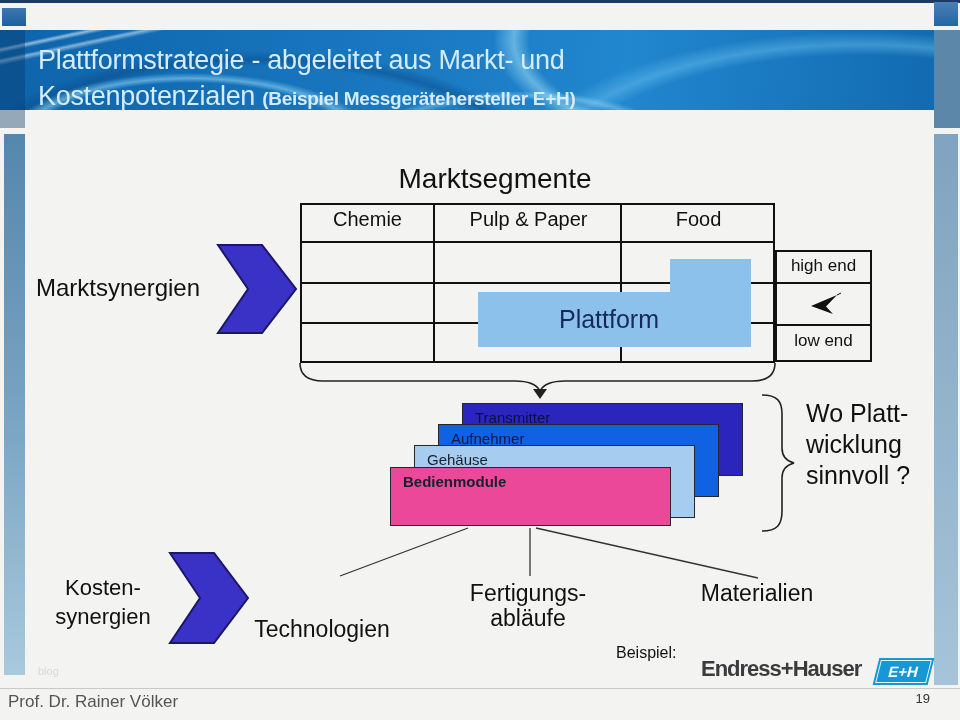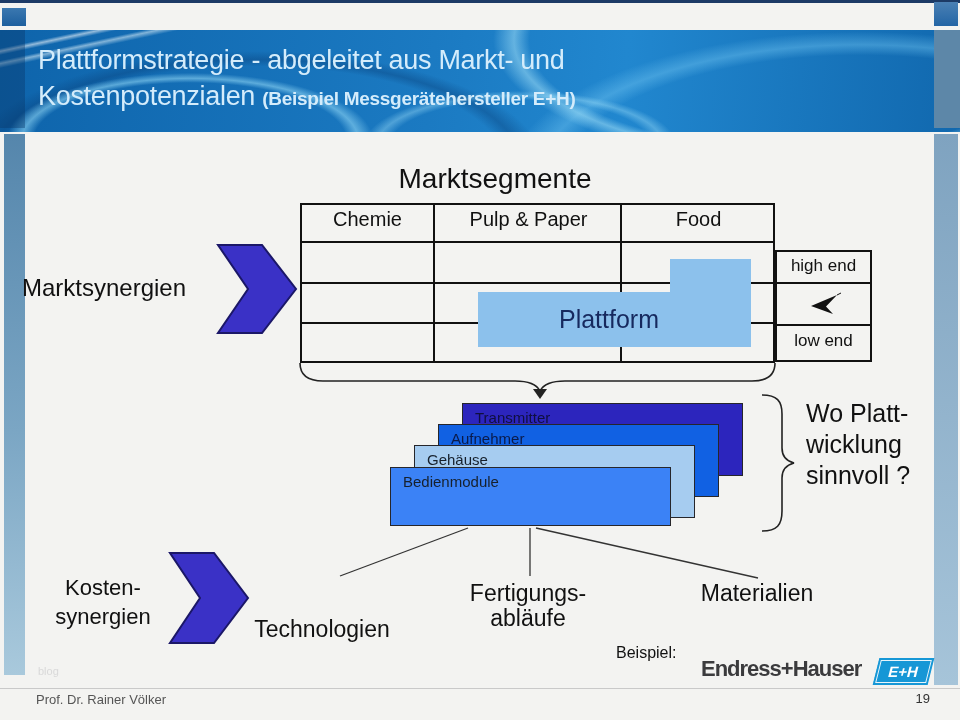--- a/index.html
+++ b/index.html
@@ -17,21 +17,21 @@
   .sq-right{left:934px;top:2px;width:24px;height:24px;background:linear-gradient(180deg,#4a80b4,#2365a5);}
   .left-strip{left:4px;top:134px;width:21px;height:541px;
     background:linear-gradient(180deg,#54etc 0) ;
     background:linear-gradient(180deg,#5586ac,#7ba6c4 55%,#a9c9dc);}
   .right-strip{left:934px;top:134px;width:24px;height:551px;
     background:linear-gradient(180deg,#7fa3c0,#a6c4d9);}
   .footer-line{left:0;top:688px;width:960px;height:1px;background:#c9c9c9;}
 
   
   .header{
-    left:0;top:30px;width:960px;height:102px;
+    left:0;top:30px;width:960px;height:80px;
     background:
       radial-gradient(ellipse 300px 110px at 190px 110px, rgba(150,220,248,0) 52%, rgba(150,220,248,.55) 56%, rgba(150,220,248,0) 61%),
       radial-gradient(ellipse 430px 170px at 255px 135px, rgba(10,70,130,0) 58%, rgba(10,70,130,.45) 62%, rgba(10,70,130,0) 67%),
       radial-gradient(ellipse 260px 90px at 520px 115px, rgba(160,225,250,0) 50%, rgba(160,225,250,.4) 55%, rgba(160,225,250,0) 60%),
       radial-gradient(ellipse 520px 210px at 800px 10px, rgba(160,225,250,0) 52%, rgba(170,230,250,.5) 55%, rgba(170,230,250,0) 59%),
       radial-gradient(ellipse 620px 260px at 860px 150px, rgba(90,185,235,0) 48%, rgba(110,195,240,.45) 52%, rgba(110,195,240,0) 57%),
       linear-gradient(168deg, rgba(255,255,255,0) 6%, rgba(255,255,255,.55) 7%, rgba(255,255,255,0) 8.2%, rgba(255,255,255,0) 10%, rgba(240,252,255,.5) 11%, rgba(255,255,255,0) 12.5%),
       linear-gradient(95deg,#0e64ab,#1b7ac2 45%,#2187cf 65%,#1168ae);
   }
   .header-left-edge{left:0;top:0;width:25px;height:98px;background:rgba(8,55,105,.40);}
@@ -70,36 +70,36 @@
   .stack-box{box-sizing:border-box;border:1px solid #26262b;padding:5px 0 0 12px;font-size:15px;}
   .sb-1{left:462px;top:403px;width:281px;height:73px;z-index:1;color:#0f0f3f;}
   .sb-2{left:438px;top:424px;width:281px;height:73px;z-index:2;color:#0a1a4a;}
   .sb-3{left:414px;top:445px;width:281px;height:73px;z-index:3;color:#16202c;}
   .sb-4{left:390px;top:467px;width:281px;height:59px;z-index:4;color:#16202c;}
 
   
   .question{left:806px;top:398px;width:150px;font-size:25px;line-height:31px;}
 
   
-  .mkt-label{left:22px;top:274px;width:195px;font-size:24px;}
+  .mkt-label{left:36px;top:274px;width:195px;font-size:24px;}
   .cost-label{left:38px;top:573px;width:130px;font-size:22px;line-height:29px;text-align:center;}
 
   
   .target{top:581px;font-size:23px;text-align:center;line-height:25px;}
   .tg-1{left:232px;width:180px;margin-top:36px;}
   .tg-2{left:438px;width:180px;}
   .tg-3{left:667px;width:180px;}
 
   
   .example{left:616px;top:644px;font-size:16px;}
   .brand{left:701px;top:656px;font-size:22px;font-weight:bold;color:#3b3b3d;letter-spacing:-1px;}
   .brand-logo{left:876px;top:658px;width:55px;height:27px;background:#1697d6;
     transform:skewX(-14deg);box-shadow:inset 0 0 0 2px #1697d6, inset 0 0 0 3px rgba(255,255,255,.9);
     text-align:center;line-height:27px;color:#fff;font-weight:bold;font-size:15px;}
-  .author{left:8px;top:692px;font-size:13px;color:#555;margin-left:28px;}
+  .author{left:8px;top:692px;font-size:17px;color:#555;}
   .page-num{left:895px;top:691px;width:35px;text-align:right;font-size:13px;color:#333;}
   .watermark{left:38px;top:665px;font-size:11px;color:#d9d9d9;}
 
   svg{display:block;}
 </style>
 </head>
 <body>
 
 <div id="slide">
 
@@ -148,21 +148,21 @@
   <div class="abs" style="left:297px;top:360px;">
     <svg width="486" height="42" viewBox="0 0 486 42">
       <path d="M3,3 C3,15 10,21 26,21 L218,21 C232,21 240,25 243,31 C246,25 254,21 268,21 L455,21 C471,21 478,15 478,3" fill="none" stroke="#222" stroke-width="1.6"></path>
       <polygon points="236,29 250,29 243,39" fill="#222"></polygon>
     </svg>
   </div>
 
   <div class="abs stack-box sb-1" style="background: rgb(44, 37, 189);">Transmitter</div>
   <div class="abs stack-box sb-2" style="background: rgb(17, 97, 227);">Aufnehmer</div>
   <div class="abs stack-box sb-3" style="background: rgb(166, 204, 240);">Gehäuse</div>
-  <div class="abs stack-box sb-4" style="background: #3b82f6;">Bedienmodule</div>
+  <div class="abs stack-box sb-4" style="background: #ec4899; font-weight: bold;">Bedienmodule</div>
 
   <div class="abs" style="left:757px;top:392px;z-index:5;">
     <svg width="45" height="146" viewBox="0 0 45 146">
       <path d="M5,3 C20,3 25,9 25,22 L25,56 C25,64 29,69 37,71 C29,73 25,78 25,86 L25,119 C25,133 20,139 5,139" fill="none" stroke="#222" stroke-width="1.6"></path>
     </svg>
   </div>
 
   <div class="abs question">
     <div>Wo Platt-</div>
     <div>wicklung</div>

